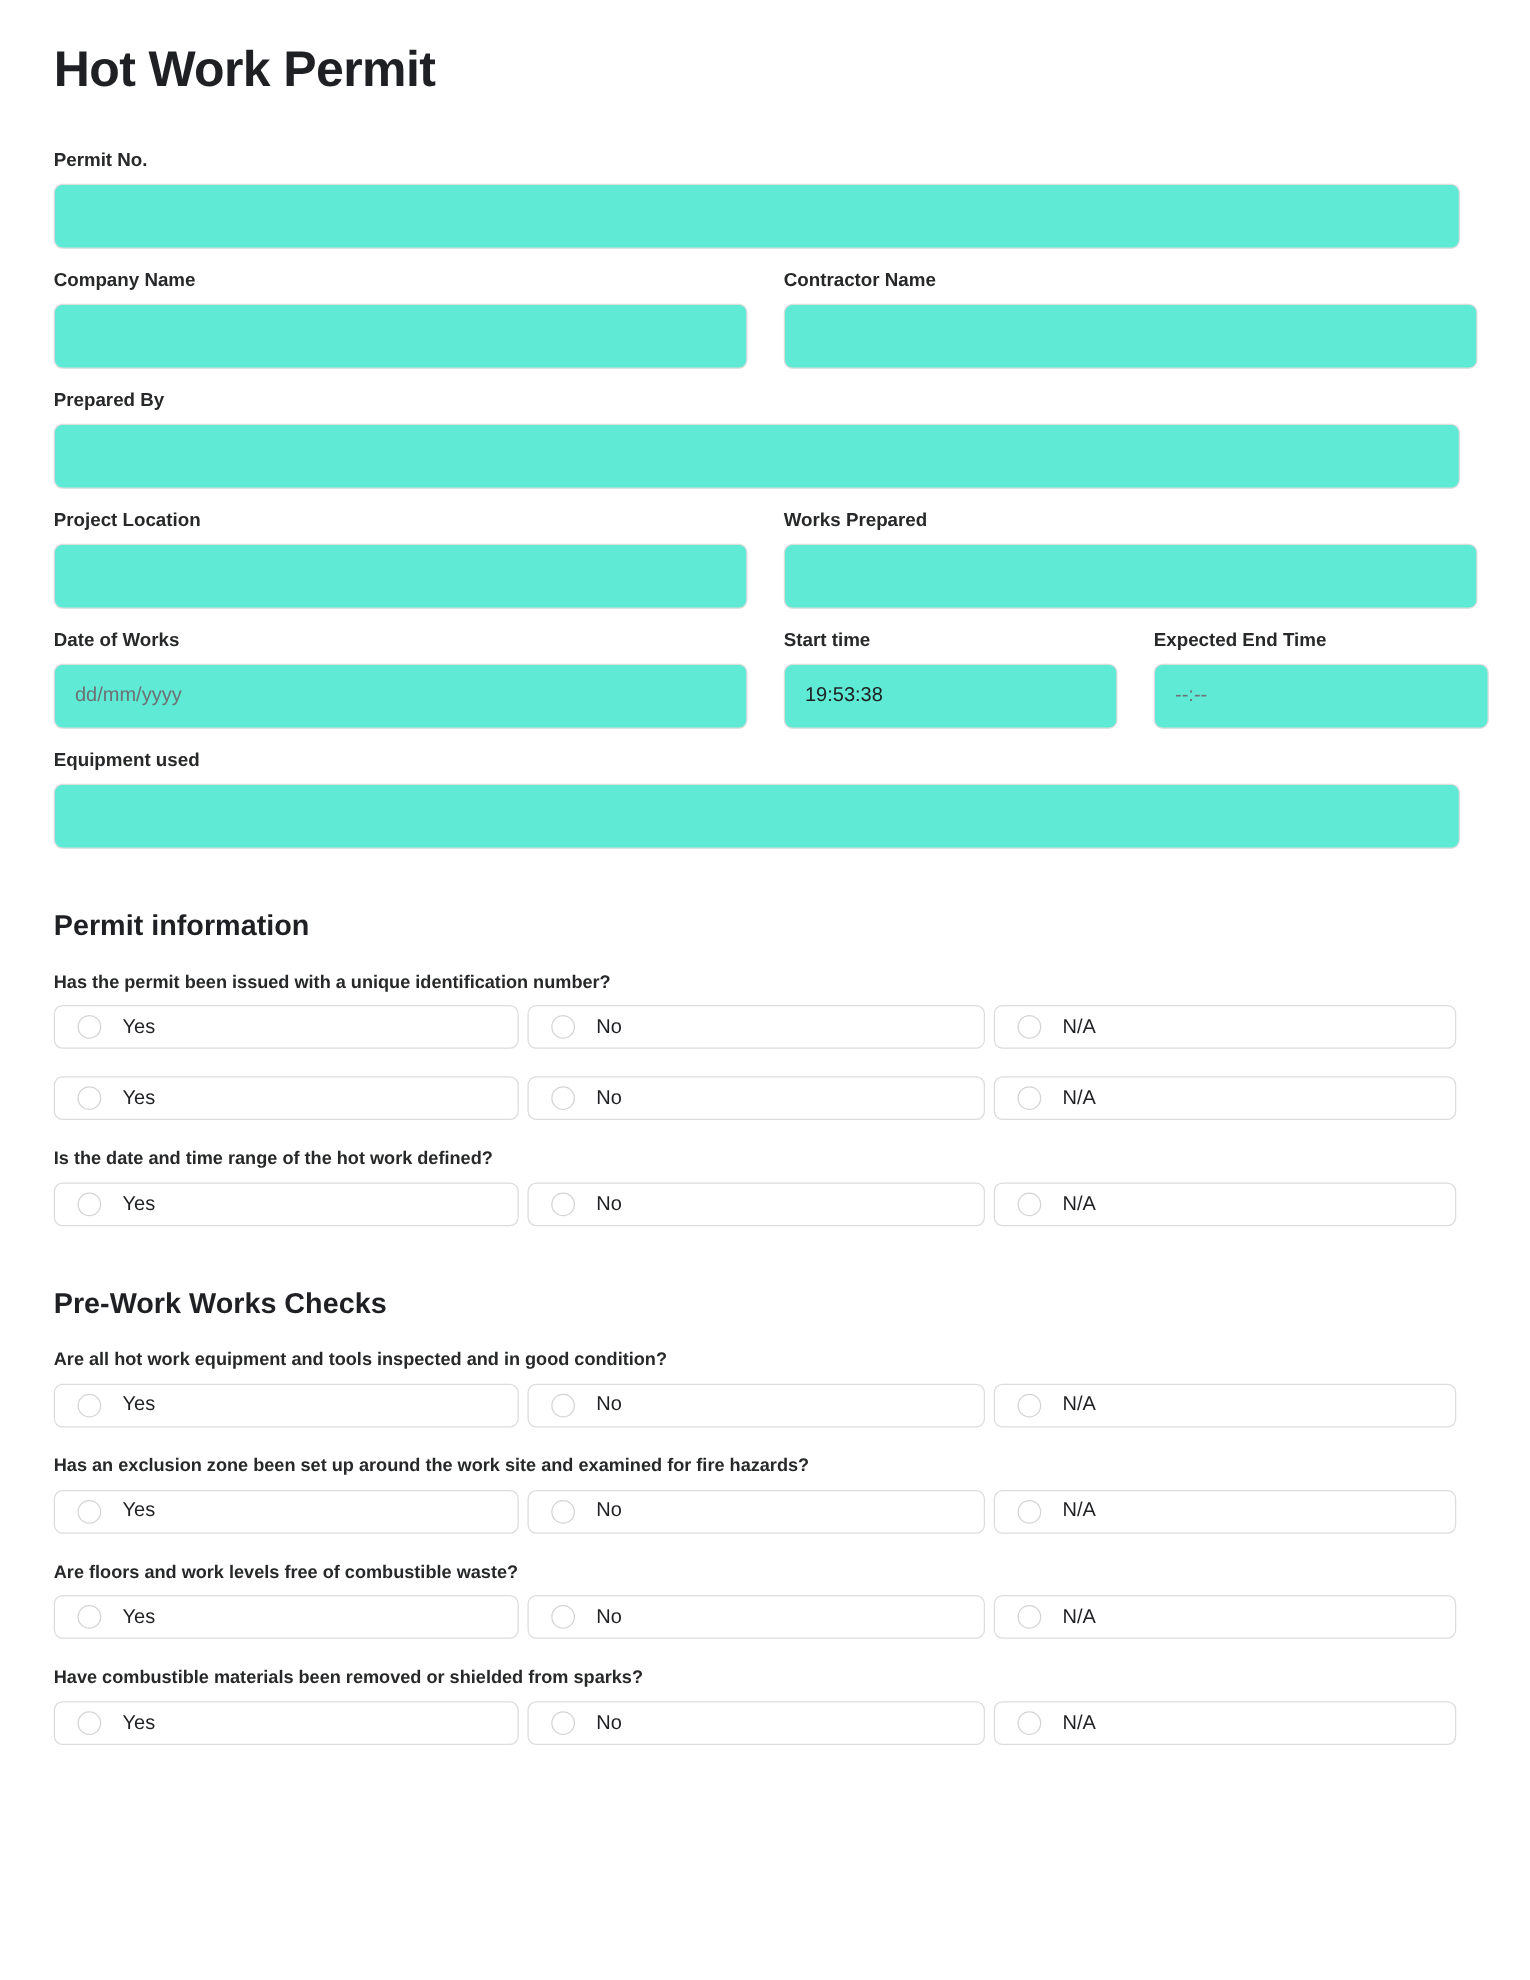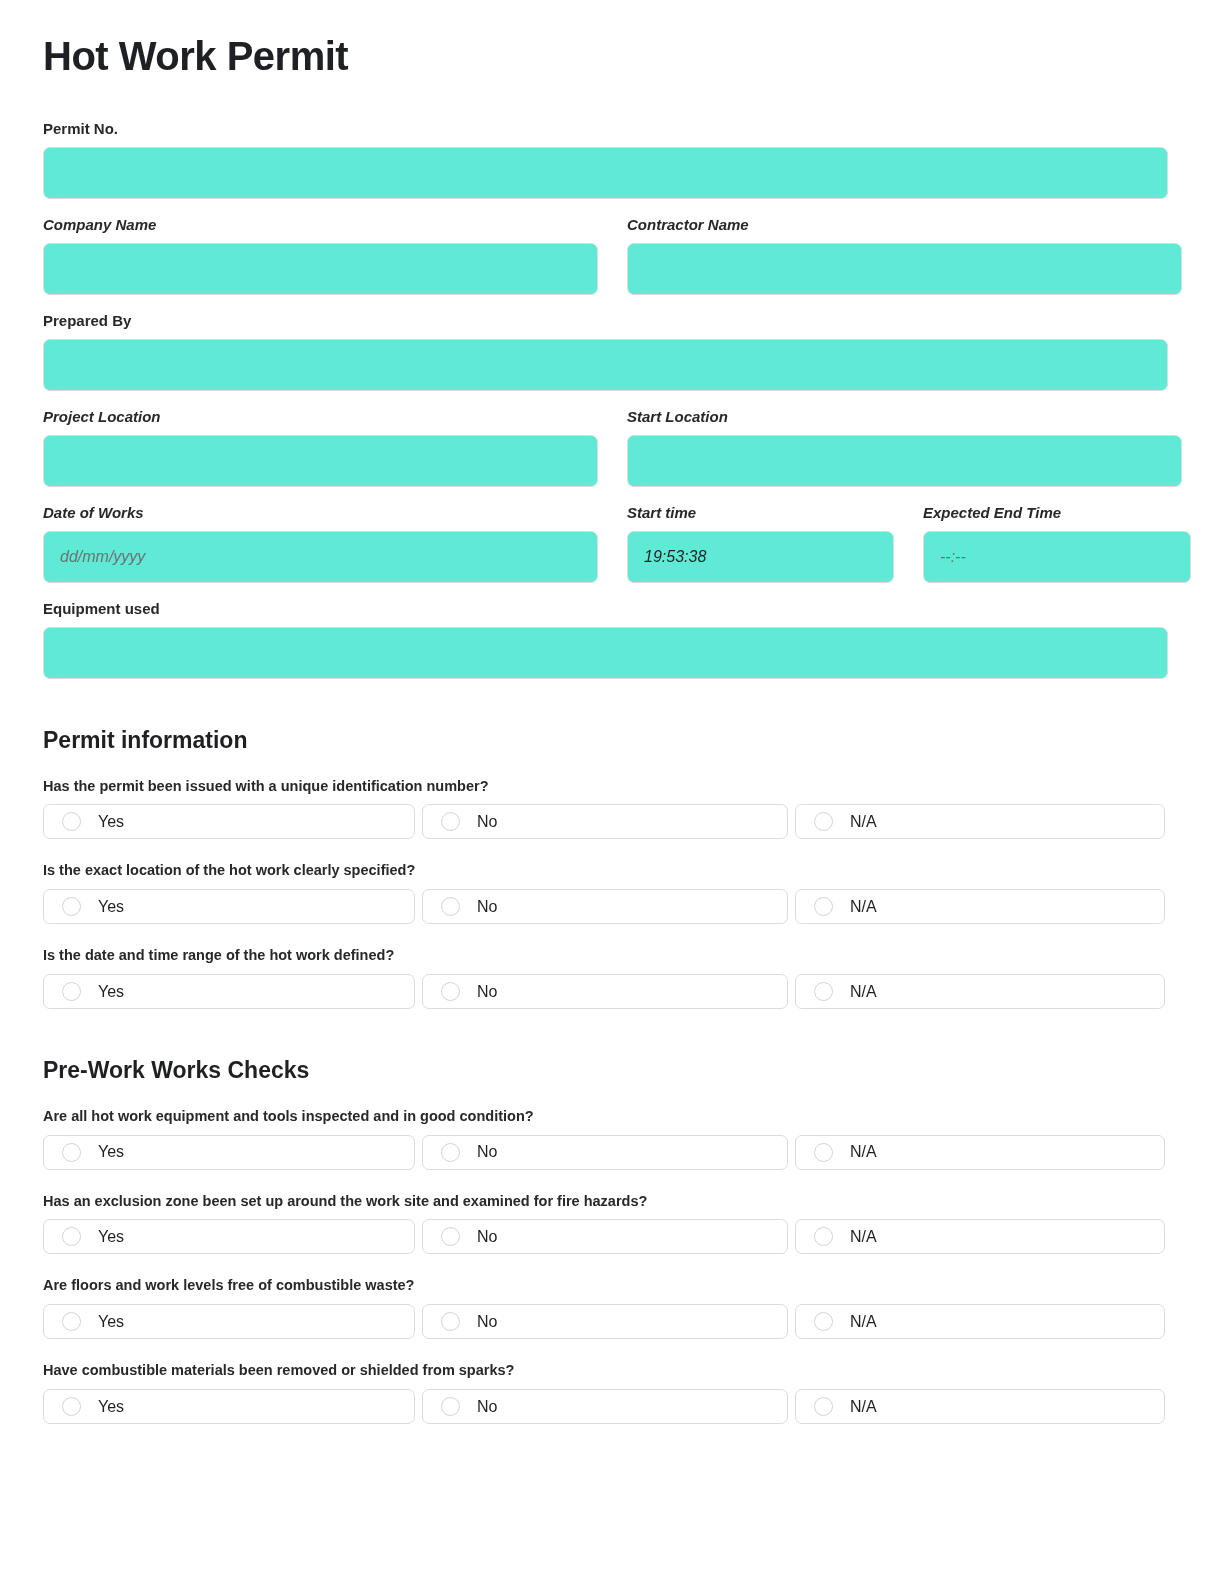--- a/index.html
+++ b/index.html
@@ -57,21 +57,20 @@
     color: #6e7175;
   }
   .row {
     display: flex;
     gap: 29px;
     margin-bottom: 17px;
   }
   .row > .col {
     display: flex;
     flex-direction: column;
-    font-style: italic;
   }
   .col-left-wide { flex: 0 0 555px; }
   .col-right-wide { flex: 0 0 555px; }
   .col-date { flex: 0 0 555px; }
   .col-start { flex: 0 0 267px; }
   .col-end { flex: 0 0 268px; }
 
   .section-heading {
     font-size: 23px;
     font-weight: bold;
@@ -150,21 +149,21 @@
     <div class="field-label">Prepared By</div>
     <div class="input-box"></div>
   </div>
 
   <div class="row">
     <div class="col col-left-wide">
       <div class="field-label">Project Location</div>
       <div class="input-box"></div>
     </div>
     <div class="col col-right-wide">
-      <div class="field-label">Start Location</div>
+      <div class="field-label">Works Prepared</div>
       <div class="input-box"></div>
     </div>
   </div>
 
   <div class="row">
     <div class="col col-date">
       <div class="field-label">Date of Works</div>
       <div class="input-box placeholder">dd/mm/yyyy</div>
     </div>
     <div class="col col-start">
@@ -196,21 +195,20 @@
         <span class="option-label">No</span>
       </div>
       <div class="option opt-na">
         <span class="radio-circle"></span>
         <span class="option-label">N/A</span>
       </div>
     </div>
   </div>
 
   <div class="question-block">
-    <div class="question-text">Is the exact location of the hot work clearly specified?</div>
     <div class="options-row">
       <div class="option opt-yes">
         <span class="radio-circle"></span>
         <span class="option-label">Yes</span>
       </div>
       <div class="option opt-no">
         <span class="radio-circle"></span>
         <span class="option-label">No</span>
       </div>
       <div class="option opt-na">

